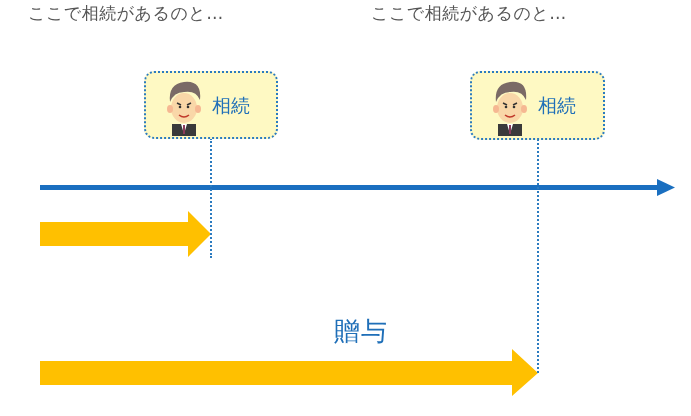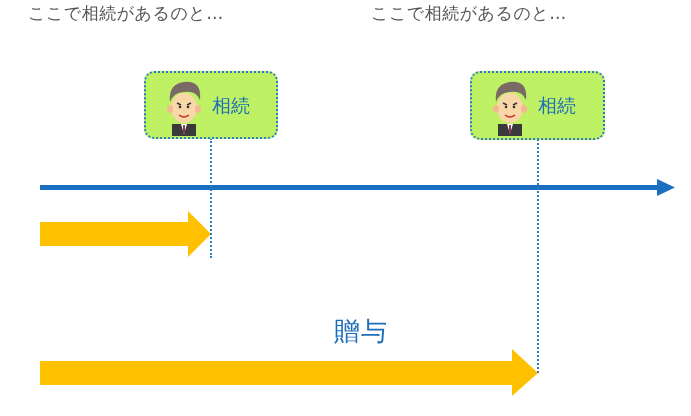--- a/index.html
+++ b/index.html
@@ -1,19 +1,19 @@
 <!DOCTYPE html>
 <html><head>
 <meta charset="utf-8">
 <style>
   html, body { margin: 0; padding: 0; background: #ffffff; }
   body { width: 691px; height: 416px; position: relative; overflow: hidden;
          font-family: "DejaVu Sans", "Liberation Sans", sans-serif; }
   .caption { position: absolute; top: 2px; font-size: 17px; color: #555555; letter-spacing: 0.5px; white-space: nowrap; }
-  .box { position: absolute; border: 2px dotted #2b7bc0; border-radius: 10px; box-sizing: border-box; background: #bef264; }
+  .box { position: absolute; border: 2px dotted #2b7bc0; border-radius: 10px; box-sizing: border-box; background: #fef9c3; }
   .box .label { position: absolute; left: 66px; top: 20px; font-size: 19px; color: #1f6fb8; }
   .box .person { position: absolute; left: 16px; top: 3px; width: 44px; height: 60px; }
   .vline { position: absolute; width: 0; border-left: 2px dotted #2b7bc0; }
   .gift { position: absolute; font-size: 26px; color: #1f6fb8; letter-spacing: 1px; }
   svg.canvas { position: absolute; left: 0; top: 0; }
 </style>
 </head>
 <body>
 
 <svg class="canvas" width="691" height="416">

